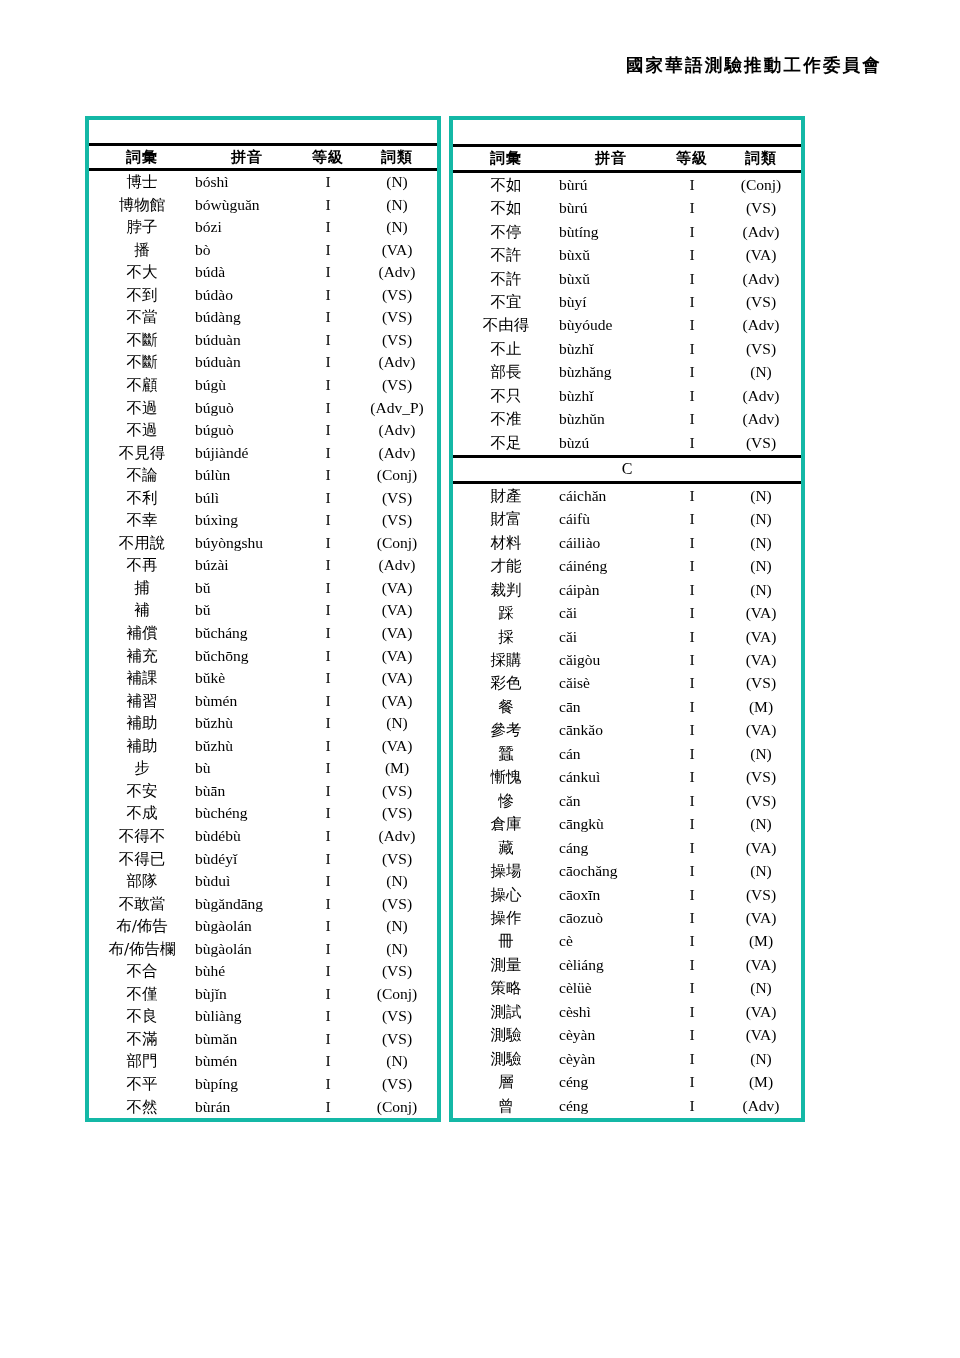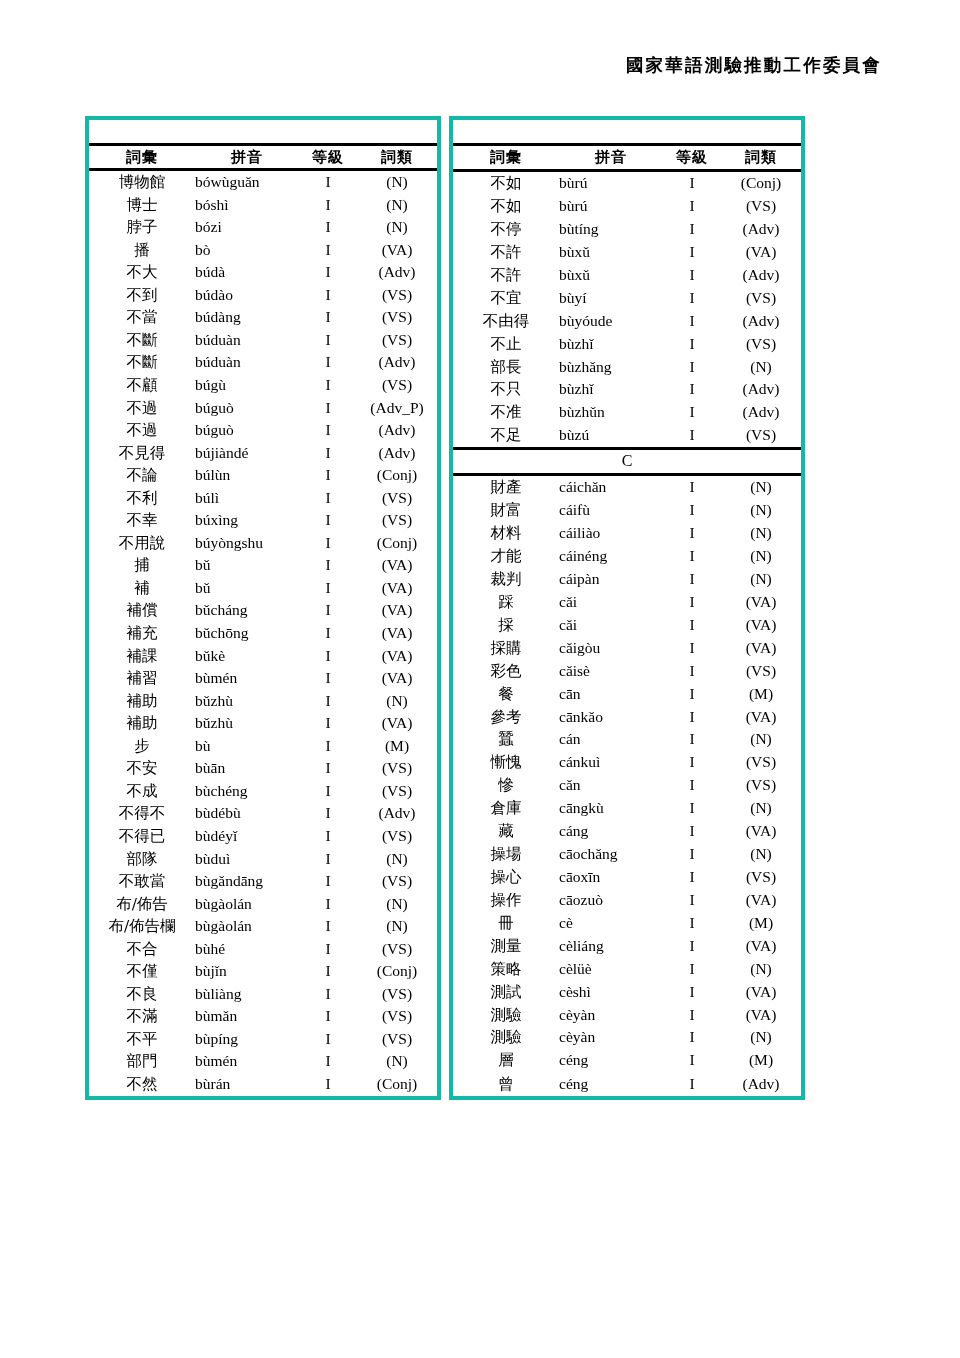--- a/index.html
+++ b/index.html
@@ -128,32 +128,32 @@
         <tr class="blank-row">
           <td colspan="4"></td>
         </tr>
         <tr class="head-row">
           <td>詞彙</td>
           <td>拼音</td>
           <td>等級</td>
           <td>詞類</td>
         </tr>
       <tr class="data-row">
+            <td class="cell-word">博士</td>
+            <td class="cell-pin">bóshì</td>
+            <td class="cell-lvl">I</td>
+            <td class="cell-pos">(N)</td>
+          </tr>
+          <tr class="data-row">
             <td class="cell-word">博物館</td>
             <td class="cell-pin">bówùguǎn</td>
             <td class="cell-lvl">I</td>
             <td class="cell-pos">(N)</td>
           </tr>
           <tr class="data-row">
-            <td class="cell-word">博士</td>
-            <td class="cell-pin">bóshì</td>
-            <td class="cell-lvl">I</td>
-            <td class="cell-pos">(N)</td>
-          </tr>
-          <tr class="data-row">
             <td class="cell-word">脖子</td>
             <td class="cell-pin">bózi</td>
             <td class="cell-lvl">I</td>
             <td class="cell-pos">(N)</td>
           </tr>
           <tr class="data-row">
             <td class="cell-word">播</td>
             <td class="cell-pin">bò</td>
             <td class="cell-lvl">I</td>
             <td class="cell-pos">(VA)</td>
@@ -230,20 +230,26 @@
             <td class="cell-lvl">I</td>
             <td class="cell-pos">(VS)</td>
           </tr>
           <tr class="data-row">
             <td class="cell-word">不用說</td>
             <td class="cell-pin">búyòngshu</td>
             <td class="cell-lvl">I</td>
             <td class="cell-pos">(Conj)</td>
           </tr>
           <tr class="data-row">
+            <td class="cell-word">不再</td>
+            <td class="cell-pin">búzài</td>
+            <td class="cell-lvl">I</td>
+            <td class="cell-pos">(Adv)</td>
+          </tr>
+          <tr class="data-row">
             <td class="cell-word">捕</td>
             <td class="cell-pin">bǔ</td>
             <td class="cell-lvl">I</td>
             <td class="cell-pos">(VA)</td>
           </tr>
           <tr class="data-row">
             <td class="cell-word">補</td>
             <td class="cell-pin">bǔ</td>
             <td class="cell-lvl">I</td>
             <td class="cell-pos">(VA)</td>
@@ -356,30 +362,30 @@
             <td class="cell-lvl">I</td>
             <td class="cell-pos">(VS)</td>
           </tr>
           <tr class="data-row">
             <td class="cell-word">不滿</td>
             <td class="cell-pin">bùmǎn</td>
             <td class="cell-lvl">I</td>
             <td class="cell-pos">(VS)</td>
           </tr>
           <tr class="data-row">
+            <td class="cell-word">部門</td>
+            <td class="cell-pin">bùmén</td>
+            <td class="cell-lvl">I</td>
+            <td class="cell-pos">(N)</td>
+          </tr>
+          <tr class="data-row">
             <td class="cell-word">不平</td>
             <td class="cell-pin">bùpíng</td>
             <td class="cell-lvl">I</td>
             <td class="cell-pos">(VS)</td>
-          </tr>
-          <tr class="data-row">
-            <td class="cell-word">部門</td>
-            <td class="cell-pin">bùmén</td>
-            <td class="cell-lvl">I</td>
-            <td class="cell-pos">(N)</td>
           </tr>
           <tr class="data-row">
             <td class="cell-word">不然</td>
             <td class="cell-pin">bùrán</td>
             <td class="cell-lvl">I</td>
             <td class="cell-pos">(Conj)</td>
           </tr>
         </tbody>
     </table>
 

